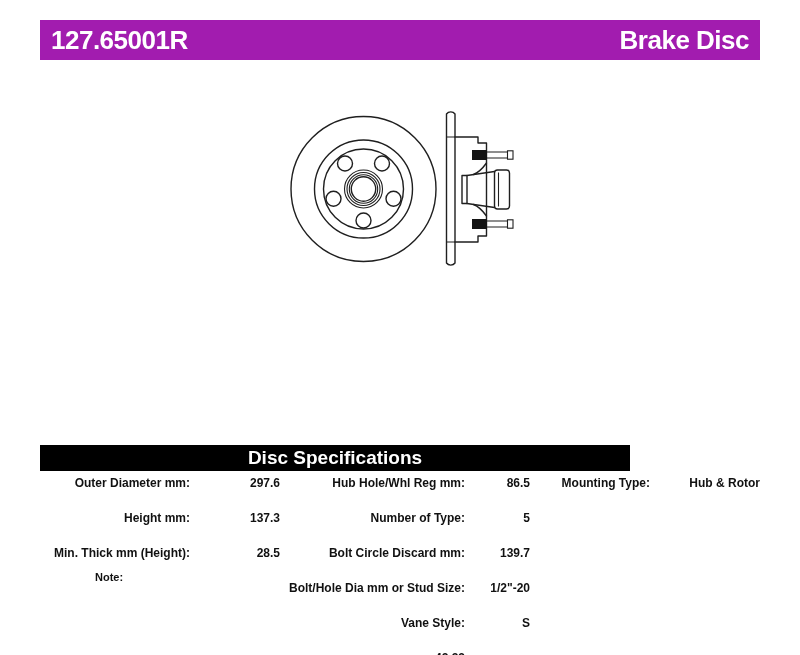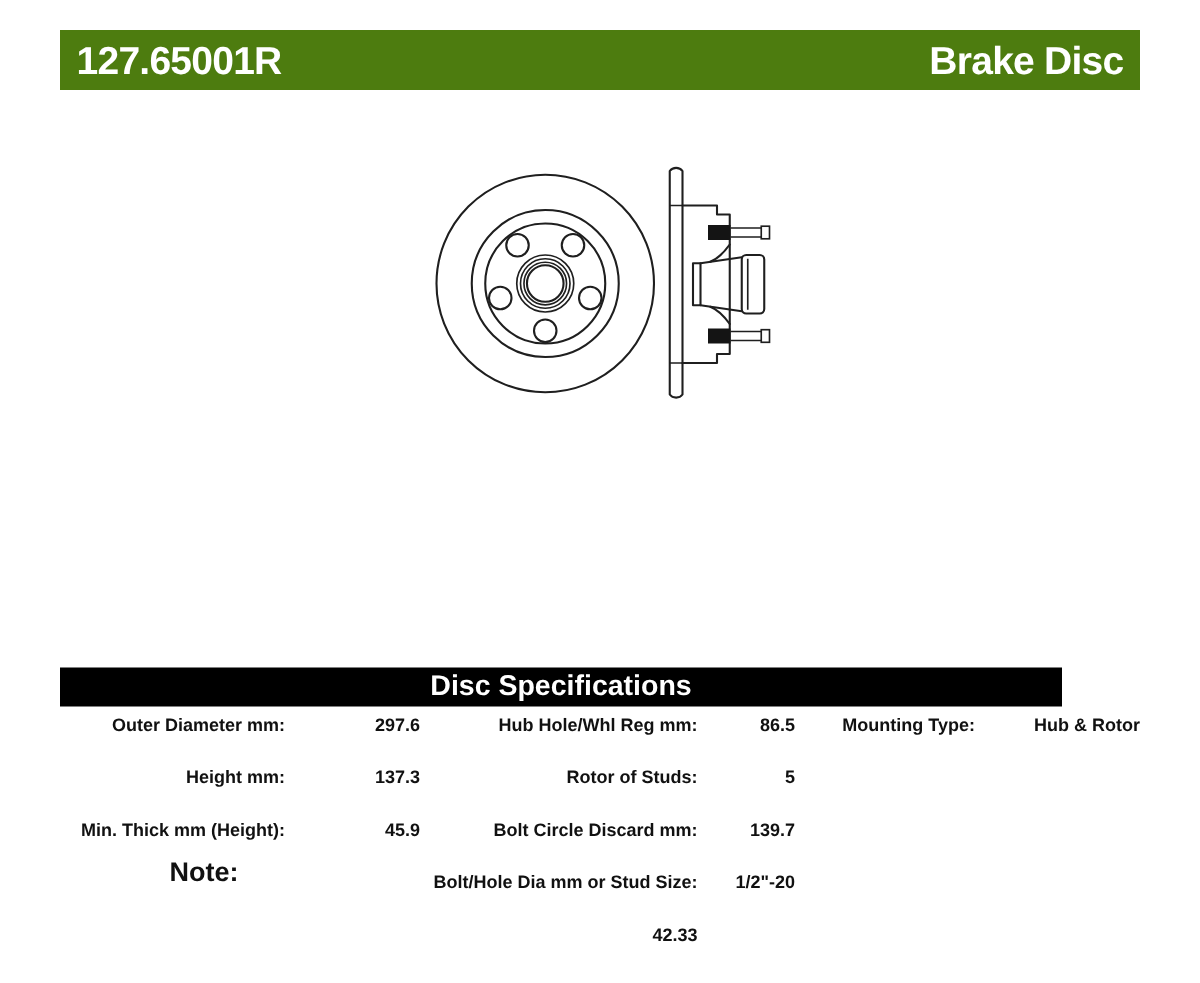--- a/index.html
+++ b/index.html
@@ -3,51 +3,51 @@
 <meta charset="utf-8">
 <style>
   html,body{margin:0;padding:0;background:#ffffff;}
   .page{
     position:relative;width:800px;height:655px;background:#ffffff;overflow:hidden;
     font-family:"Liberation Sans",sans-serif;color:#111111;
   }
   
   .header-bar{
     position:absolute;left:40px;top:20px;width:720px;height:40px;
-    background:#4d7c0f;color:#ffffff;
+    background:#a21caf;color:#ffffff;
     display:flex;justify-content:space-between;align-items:center;
     padding:0 11px;box-sizing:border-box;
     font-size:26px;font-weight:bold;letter-spacing:-0.5px;
   }
   
   .diagram{position:absolute;left:285px;top:103px;width:240px;height:175px;}
   .diagram .ln{fill:none;stroke:#1f1f1f;stroke-width:1.4;stroke-linejoin:round;stroke-linecap:round;}
   .diagram .thin{fill:none;stroke:#1f1f1f;stroke-width:1.1;}
   .diagram .solid{fill:#141414;stroke:none;}
   
   .spec-bar{
-    position:absolute;left:40px;top:445px;width:668px;height:26px;
+    position:absolute;left:40px;top:445px;width:590px;height:26px;
     background:#000000;color:#ffffff;
     display:flex;align-items:center;justify-content:center;
     font-size:19px;font-weight:bold;
   }
   
   .specs{position:absolute;left:40px;top:476px;width:720px;display:flex;}
   .col{display:flex;flex-direction:column;gap:20px;}
   .col-left{width:240px;--lw:150px;}
   .col-mid{width:250px;--lw:185px;}
   .col-right{width:230px;--lw:120px;}
   .row{
     display:grid;grid-template-columns:var(--lw) 1fr;column-gap:6px;
     height:15px;font-size:12px;line-height:15px;font-weight:bold;
   }
   .lbl{display:flex;justify-content:flex-end;white-space:nowrap;}
   .val{white-space:nowrap;text-align:right;}
   
-  .note{position:absolute;left:95px;top:571px;font-size:18px;font-weight:bold;margin-left:18px;}
+  .note{position:absolute;left:95px;top:571px;font-size:11px;font-weight:bold;}
 </style>
 </head>
 <body>
 
 <div class="page">
 
   <div class="header-bar">
     <span>127.65001R</span>
     <span>Brake Disc</span>
   </div>
@@ -105,40 +105,44 @@
       <div class="row">
         <span class="lbl">Outer Diameter mm:</span>
         <span class="val">297.6</span>
       </div>
       <div class="row">
         <span class="lbl">Height mm:</span>
         <span class="val">137.3</span>
       </div>
       <div class="row">
         <span class="lbl">Min. Thick mm (Height):</span>
-        <span class="val">45.9</span>
+        <span class="val">28.5</span>
       </div>
     </div>
 
     <div class="col col-mid">
       <div class="row">
         <span class="lbl">Hub Hole/Whl Reg mm:</span>
         <span class="val">86.5</span>
       </div>
       <div class="row">
-        <span class="lbl">Rotor of Studs:</span>
+        <span class="lbl">Number of Type:</span>
         <span class="val">5</span>
       </div>
       <div class="row">
         <span class="lbl">Bolt Circle Discard mm:</span>
         <span class="val">139.7</span>
       </div>
       <div class="row">
         <span class="lbl">Bolt/Hole Dia mm or Stud Size:</span>
         <span class="val">1/2"-20</span>
+      </div>
+      <div class="row">
+        <span class="lbl">Vane Style:</span>
+        <span class="val">S</span>
       </div>
       <div class="row">
         <span class="val">42.33</span>
       </div>
     </div>
 
     <div class="col col-right">
       <div class="row">
         <span class="lbl">Mounting Type:</span>
         <span class="val">Hub &amp; Rotor</span>

